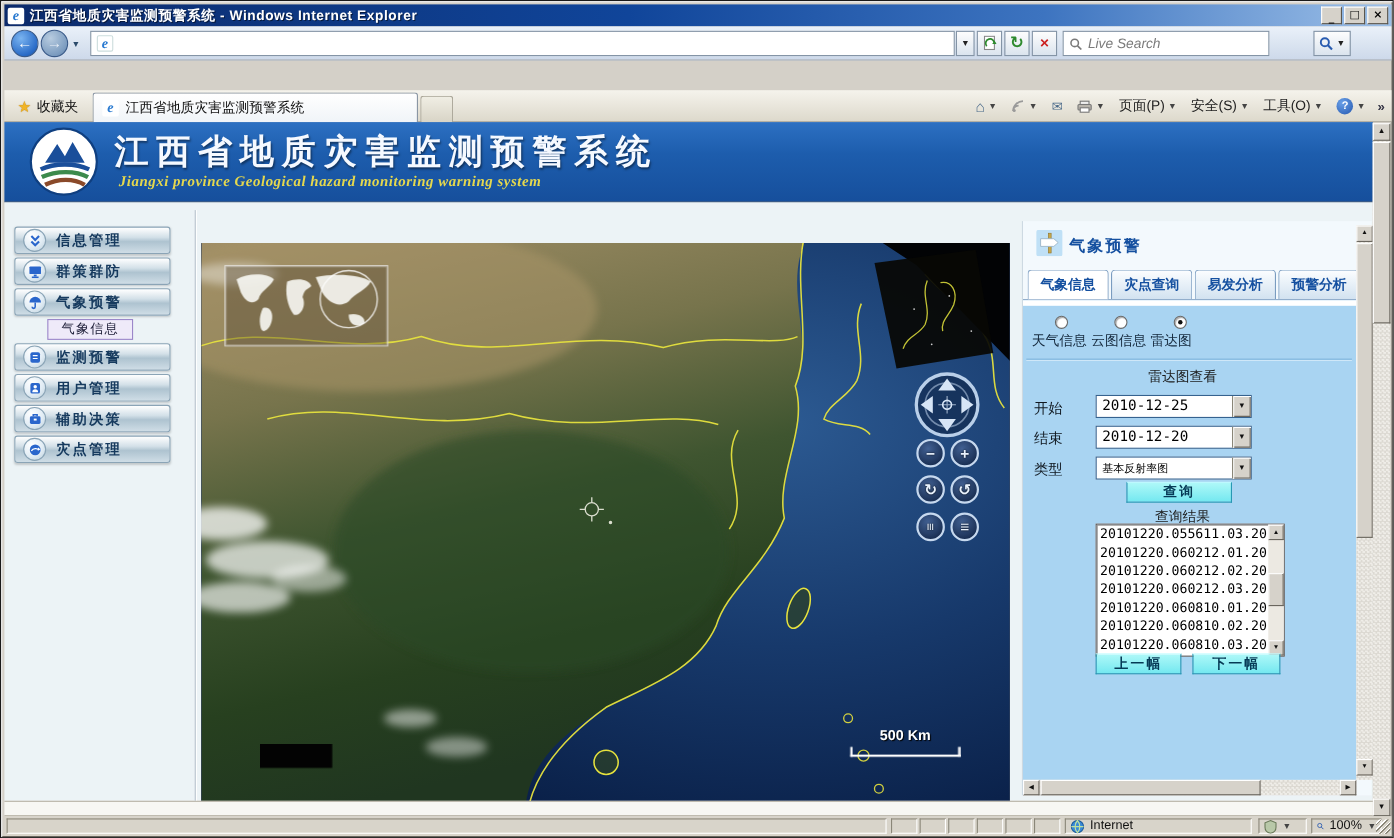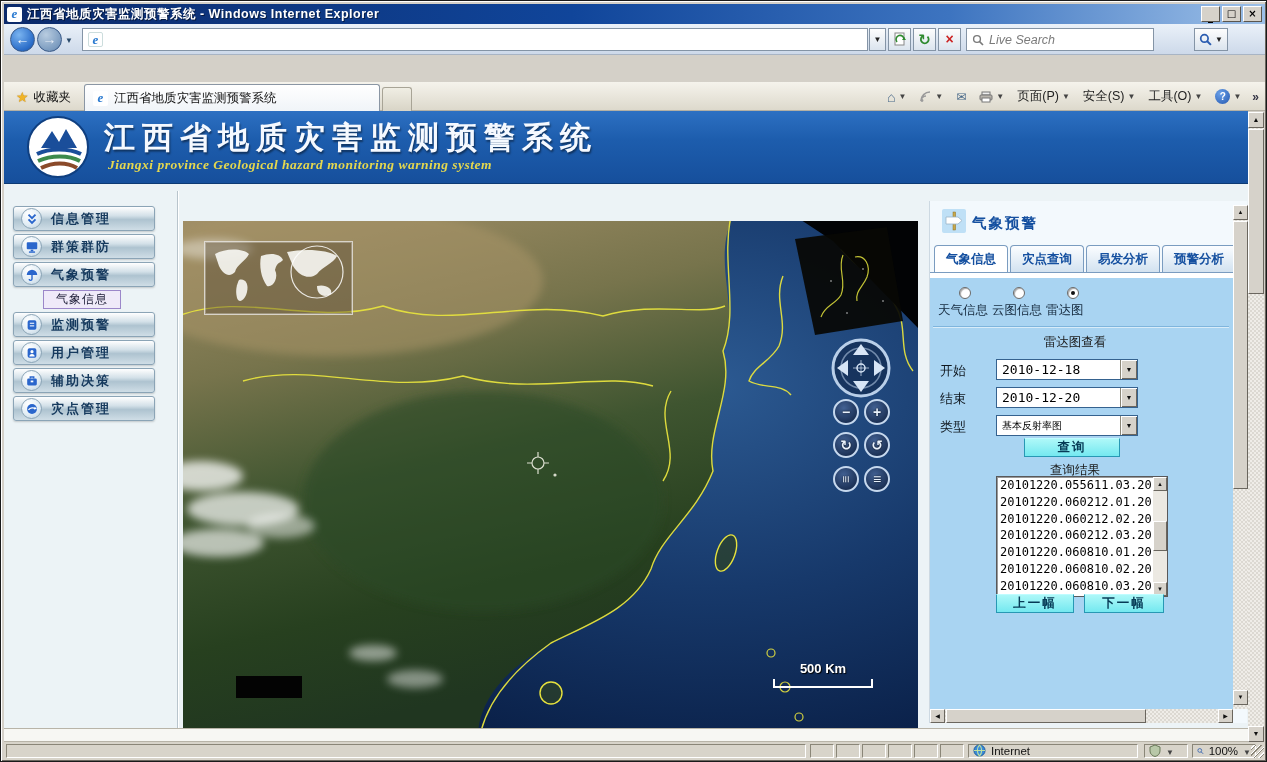--- a/index.html
+++ b/index.html
@@ -137,21 +137,21 @@
 
   
   #main-vscroll{left:1247px;top:111px;width:16px;height:630px}
   .mv-btn{position:absolute;left:0;width:16px;height:16px;font-size:7px;line-height:14px}
   #mv-thumb{position:absolute;left:0;top:17px;width:16px;height:165px;background:#d6d2ca;border:1px solid;border-color:#fff #6a665e #6a665e #fff}
   #bottom-strip{left:3px;top:727px;width:1244px;height:14px;background:#f7f7f3;border-top:1px solid #b8b4a8;border-bottom:1px solid #b8b4a8}
 
   
   #statusbar{left:3px;top:741px;width:1261px;height:18px;background:#d8d4ca}
   .scell{position:absolute;top:2px;height:14px;border:1px solid;border-color:#8a8678 #fff #fff #8a8678;background:#d8d4ca}
-  .scell.flex{display:flex;align-items:flex-end;gap:5px;padding:0 4px;font-size:11.5px;color:#111}
+  .scell.flex{display:flex;align-items:center;gap:5px;padding:0 4px;font-size:11.5px;color:#111}
   #grip{position:absolute;right:1px;top:3px;width:13px;height:13px;
     background:repeating-linear-gradient(135deg,transparent 0 2px,#fff 2px 3px,#8a8678 3px 4px)}
 </style>
 </head>
 <body>
 
 <div id="screen">
 
   <div id="titlebar" class="abs">
     <div class="ie-e">e</div>
@@ -483,21 +483,21 @@
       </div>
       <div class="rgroup" style="left:116px">
         <div class="radio sel"></div>
         <div class="rlabel">雷达图</div>
       </div>
       <div id="rdivider" class="abs"></div>
       <div id="sec-title" class="abs">雷达图查看</div>
 
       <div class="frow-label" style="top:84px">开始</div>
       <div class="combo" style="top:81px">
-        <span class="cval">2010-12-18</span>
+        <span class="cval">2010-12-25</span>
         <span class="cbtn">▼</span>
       </div>
       <div class="frow-label" style="top:112px">结束</div>
       <div class="combo" style="top:109px">
         <span class="cval">2010-12-20</span>
         <span class="cbtn">▼</span>
       </div>
       <div class="frow-label" style="top:140px">类型</div>
       <div class="combo" style="top:137px">
         <span class="cval cjk">基本反射率图</span>

